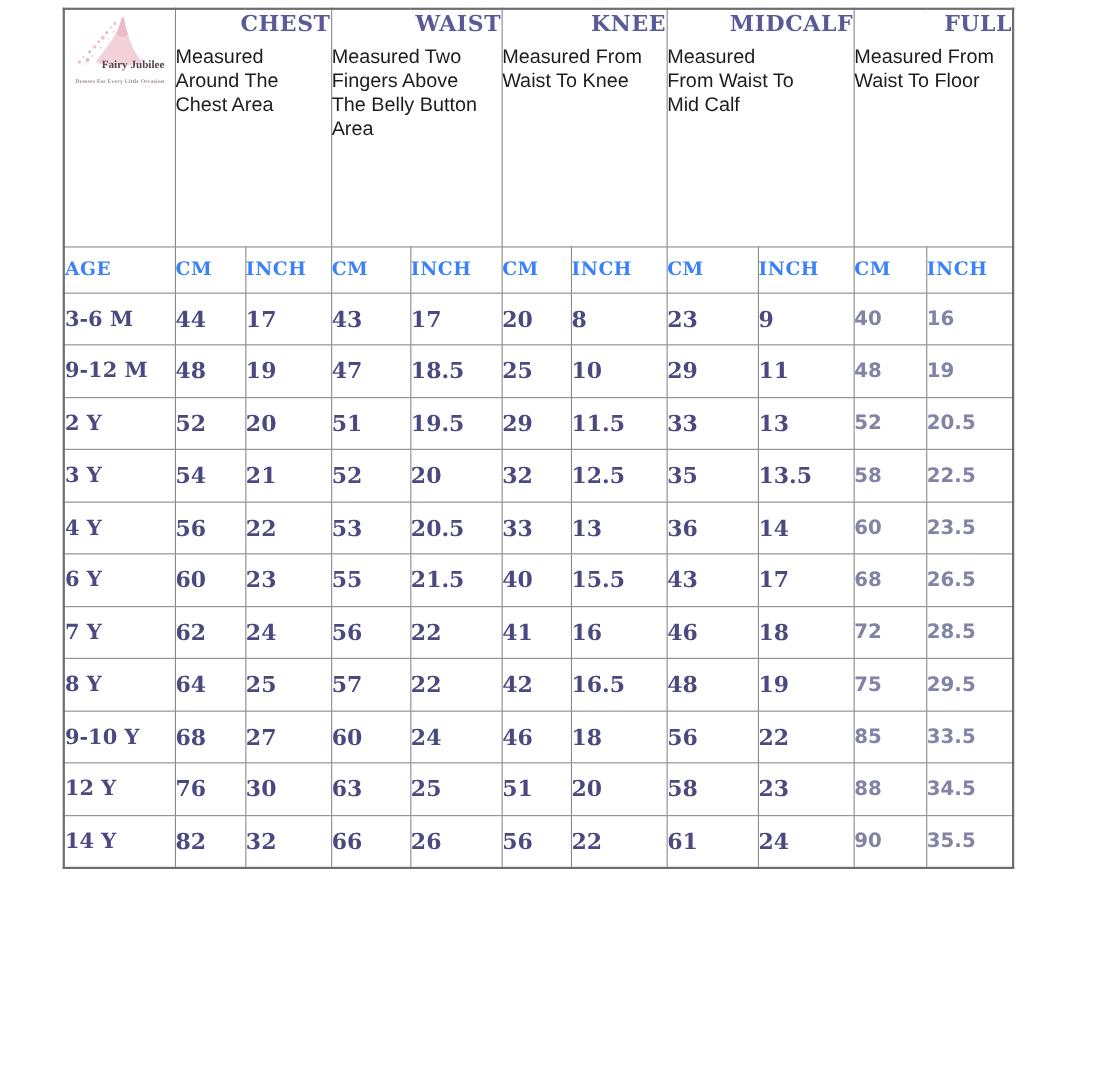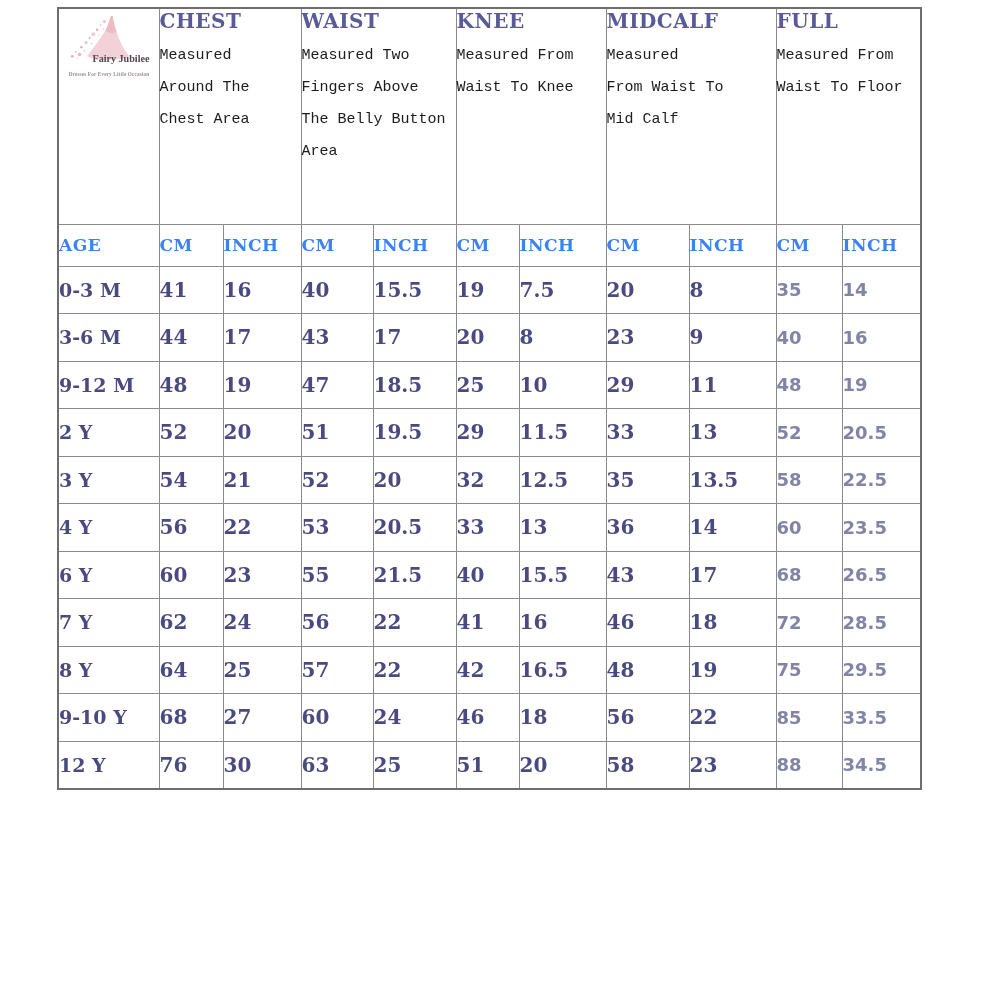--- a/index.html
+++ b/index.html
@@ -41,26 +41,27 @@
     text-align: left;
     padding: 14px 8px 0 12px;
     font-weight: normal;
   }
   .group-name {
     font-family: "DejaVu Serif", serif;
     font-weight: bold;
     font-size: 20px;
     letter-spacing: 0.5px;
     color: #5a5a99;
+    text-align: right;
   }
   .group-desc {
     margin-top: 7px;
-    font-family: Liberation Mono, monospace;
-    font-size: 15px;
-    line-height: 32px;
+    font-family: Liberation Sans, sans-serif;
+    font-size: 18px;
+    line-height: 22px;
     color: #1c1c1c;
     white-space: pre-line;
   }
   
   tr.labels-row { height: 42px; }
   th.label-cell {
     font-family: "DejaVu Serif", serif;
     font-weight: bold;
     font-size: 17px;
     letter-spacing: 0.5px;
@@ -190,33 +191,20 @@
         <th class="label-cell">CM</th>
         <th class="label-cell">INCH</th>
         <th class="label-cell">CM</th>
         <th class="label-cell">INCH</th>
         <th class="label-cell">CM</th>
         <th class="label-cell">INCH</th>
       </tr>
     </thead>
     <tbody id="size-rows">
         <tr>
-          <td class="age-cell">0-3 M</td>
-          <td class="num-cell">41</td>
-          <td class="num-cell">16</td>
-          <td class="num-cell">40</td>
-          <td class="num-cell">15.5</td>
-          <td class="num-cell">19</td>
-          <td class="num-cell">7.5</td>
-          <td class="num-cell">20</td>
-          <td class="num-cell">8</td>
-          <td class="num-cell full-cell">35</td>
-          <td class="num-cell full-cell">14</td>
-        </tr>
-        <tr>
           <td class="age-cell">3-6 M</td>
           <td class="num-cell">44</td>
           <td class="num-cell">17</td>
           <td class="num-cell">43</td>
           <td class="num-cell">17</td>
           <td class="num-cell">20</td>
           <td class="num-cell">8</td>
           <td class="num-cell">23</td>
           <td class="num-cell">9</td>
           <td class="num-cell full-cell">40</td>
@@ -332,15 +320,28 @@
           <td class="num-cell">30</td>
           <td class="num-cell">63</td>
           <td class="num-cell">25</td>
           <td class="num-cell">51</td>
           <td class="num-cell">20</td>
           <td class="num-cell">58</td>
           <td class="num-cell">23</td>
           <td class="num-cell full-cell">88</td>
           <td class="num-cell full-cell">34.5</td>
         </tr>
+        <tr>
+          <td class="age-cell">14 Y</td>
+          <td class="num-cell">82</td>
+          <td class="num-cell">32</td>
+          <td class="num-cell">66</td>
+          <td class="num-cell">26</td>
+          <td class="num-cell">56</td>
+          <td class="num-cell">22</td>
+          <td class="num-cell">61</td>
+          <td class="num-cell">24</td>
+          <td class="num-cell full-cell">90</td>
+          <td class="num-cell full-cell">35.5</td>
+        </tr>
       </tbody>
   </table>
 </div>
 
 </body></html>

